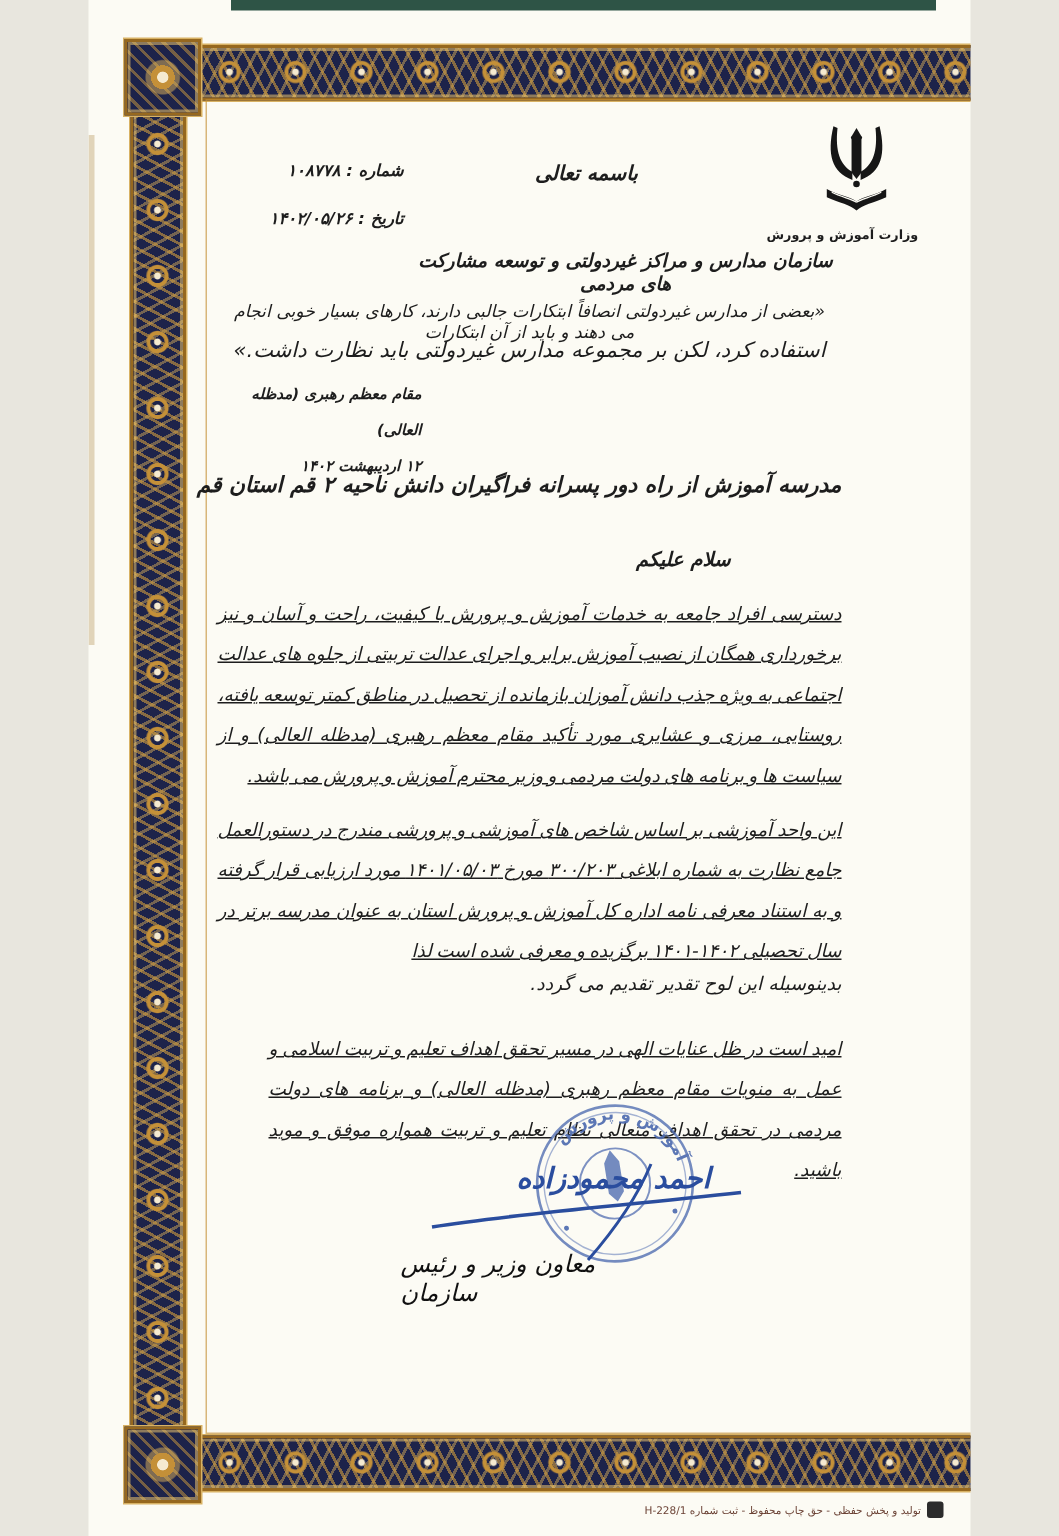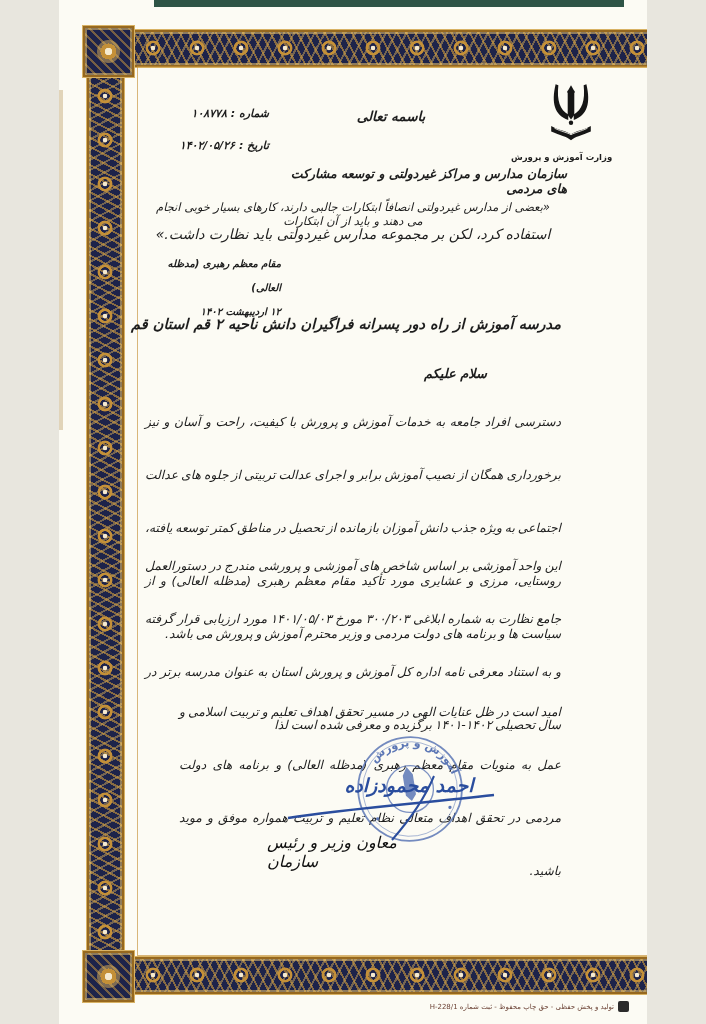--- a/index.html
+++ b/index.html
@@ -44,27 +44,27 @@
       repeating-linear-gradient(45deg, rgba(206,155,62,.5) 0 2px, rgba(0,0,0,0) 2px 7px);
   }
   .inner-rule{position:absolute;left:78px;top:66px;width:549px;height:888px;border:1px solid rgba(196,144,56,.65);pointer-events:none;}
   
   .fa{direction:rtl;}
   .hand{font-style:italic;}
   .num-date{position:absolute;left:95px;top:98px;width:115px;font-size:11px;font-weight:bold;line-height:2.9;text-align:right;}
   .bismillah{position:absolute;left:287px;top:108px;width:90px;font-size:13.5px;font-weight:bold;text-align:center;}
   .emblem-wrap{position:absolute;left:452px;top:82px;width:120px;text-align:center;}
   .ministry{position:absolute;left:452px;top:152px;width:120px;font-size:8.5px;font-weight:bold;text-align:left;}
-  .organization{position:absolute;right:80px;top:166px;width:300px;font-size:12.5px;font-weight:bold;font-style:italic;}
+  .organization{position:absolute;right:80px;top:166px;width:300px;font-size:12.5px;font-weight:bold;text-align:center;font-style:italic;}
   .quote-line1{position:absolute;left:95px;right:95px;top:200px;font-size:11.5px;text-align:center;}
   .quote-line2{position:absolute;left:95px;right:95px;top:226px;font-size:14px;text-align:center;}
   .attribution{position:absolute;left:92px;top:252px;width:130px;font-size:10px;font-weight:bold;line-height:2.4;}
   .recipient{position:absolute;right:86px;top:316px;width:540px;font-size:14.5px;font-weight:bold;text-align:right;}
   .salutation{position:absolute;right:160px;top:366px;font-size:13px;font-weight:bold;}
-  .para{position:absolute;right:86px;left:86px;font-size:12.3px;text-align:justify;line-height:53px;word-spacing:-1px;}
+  .para{position:absolute;right:86px;left:86px;font-size:12.3px;text-align:justify;line-height:27px;word-spacing:-1px;text-decoration:underline;}
   .p1{top:396px;}
   .p2{top:540px;}
   .closing{position:absolute;right:86px;top:648px;font-size:12.5px;}
   .p3{top:686px;left:120px;}
   .stamp{position:absolute;left:285px;top:728px;transform:rotate(-9deg);opacity:.92;}
   .signature-svg{position:absolute;left:225px;top:762px;}
   .sig-title{position:absolute;left:208px;top:833px;width:160px;font-size:16px;font-weight:normal;text-align:left;color:#101010;}
   .site{position:absolute;left:52px;top:1000px;font-size:7.5px;font-weight:bold;color:#a0523c;font-style:normal;letter-spacing:.5px;margin-top:28px;}
   .print-info{position:absolute;right:18px;top:1001px;font-size:7px;color:#6b4235;direction:rtl;display:flex;align-items:center;gap:4px;}
   .print-logo{display:inline-block;width:11px;height:11px;background:#2b2b2b;border-radius:2px;}
@@ -114,20 +114,21 @@
   <div class="quote-line2 fa hand">استفاده کرد، لکن بر مجموعه مدارس غیردولتی باید نظارت داشت.»</div>
   <div class="attribution fa hand">
     <div>مقام معظم رهبری (مدظله العالی)</div>
     <div>۱۲ اردیبهشت ۱۴۰۲</div>
   </div>
 
   <div class="recipient fa hand">مدرسه آموزش از راه دور پسرانه فراگیران دانش ناحیه ۲ قم استان قم</div>
   <div class="salutation fa hand">سلام علیکم</div>
   <div class="para p1 fa hand">دسترسی افراد جامعه به خدمات آموزش و پرورش با کیفیت، راحت و آسان و نیز برخورداری همگان از نصیب آموزش برابر و اجرای عدالت تربیتی از جلوه های عدالت اجتماعی به ویژه جذب دانش آموزان بازمانده از تحصیل در مناطق کمتر توسعه یافته، روستایی، مرزی و عشایری مورد تأکید مقام معظم رهبری (مدظله العالی) و از سیاست ها و برنامه های دولت مردمی و وزیر محترم آموزش و پرورش می باشد.</div>
   <div class="para p2 fa hand">این واحد آموزشی بر اساس شاخص های آموزشی و پرورشی مندرج در دستورالعمل جامع نظارت به شماره ابلاغی ۳۰۰/۲۰۳ مورخ ۱۴۰۱/۰۵/۰۳ مورد ارزیابی قرار گرفته و به استناد معرفی نامه اداره کل آموزش و پرورش استان به عنوان مدرسه برتر در سال تحصیلی ۱۴۰۲-۱۴۰۱ برگزیده و معرفی شده است لذا</div>
+  <div class="closing fa hand">بدینوسیله این لوح تقدیر تقدیم می گردد.</div>
   <div class="para p3 fa hand">امید است در ظل عنایات الهی در مسیر تحقق اهداف تعلیم و تربیت اسلامی و عمل به منویات مقام معظم رهبری (مدظله العالی) و برنامه های دولت مردمی در تحقق اهداف متعالی نظام تعلیم و تربیت همواره موفق و موید باشید.</div>
 
   <svg class="stamp" width="132" height="122" viewBox="0 0 120 120">
     <defs>
         <path id="stamparc" d="M 16 62 A 44 44 0 1 1 104 62"></path>
       </defs>
     <g fill="none" stroke="#4f6cb0">
       <circle cx="60" cy="60" r="51" stroke-width="1.8" opacity=".85"></circle>
       <circle cx="60" cy="60" r="46.5" stroke-width=".9" opacity=".55"></circle>
       <circle cx="60" cy="60" r="23" stroke-width="1.3" opacity=".8"></circle>

